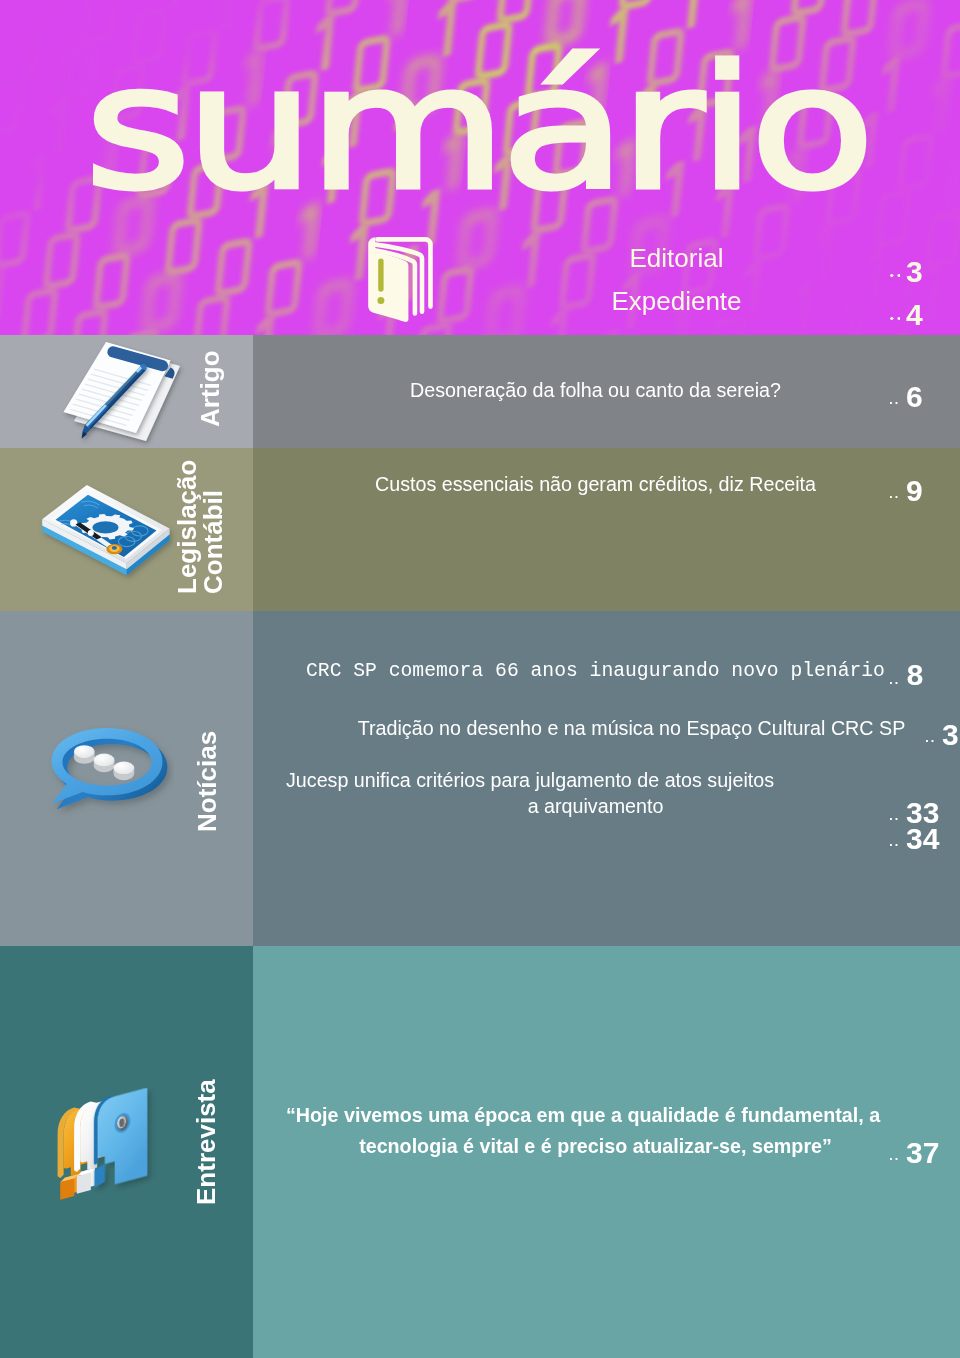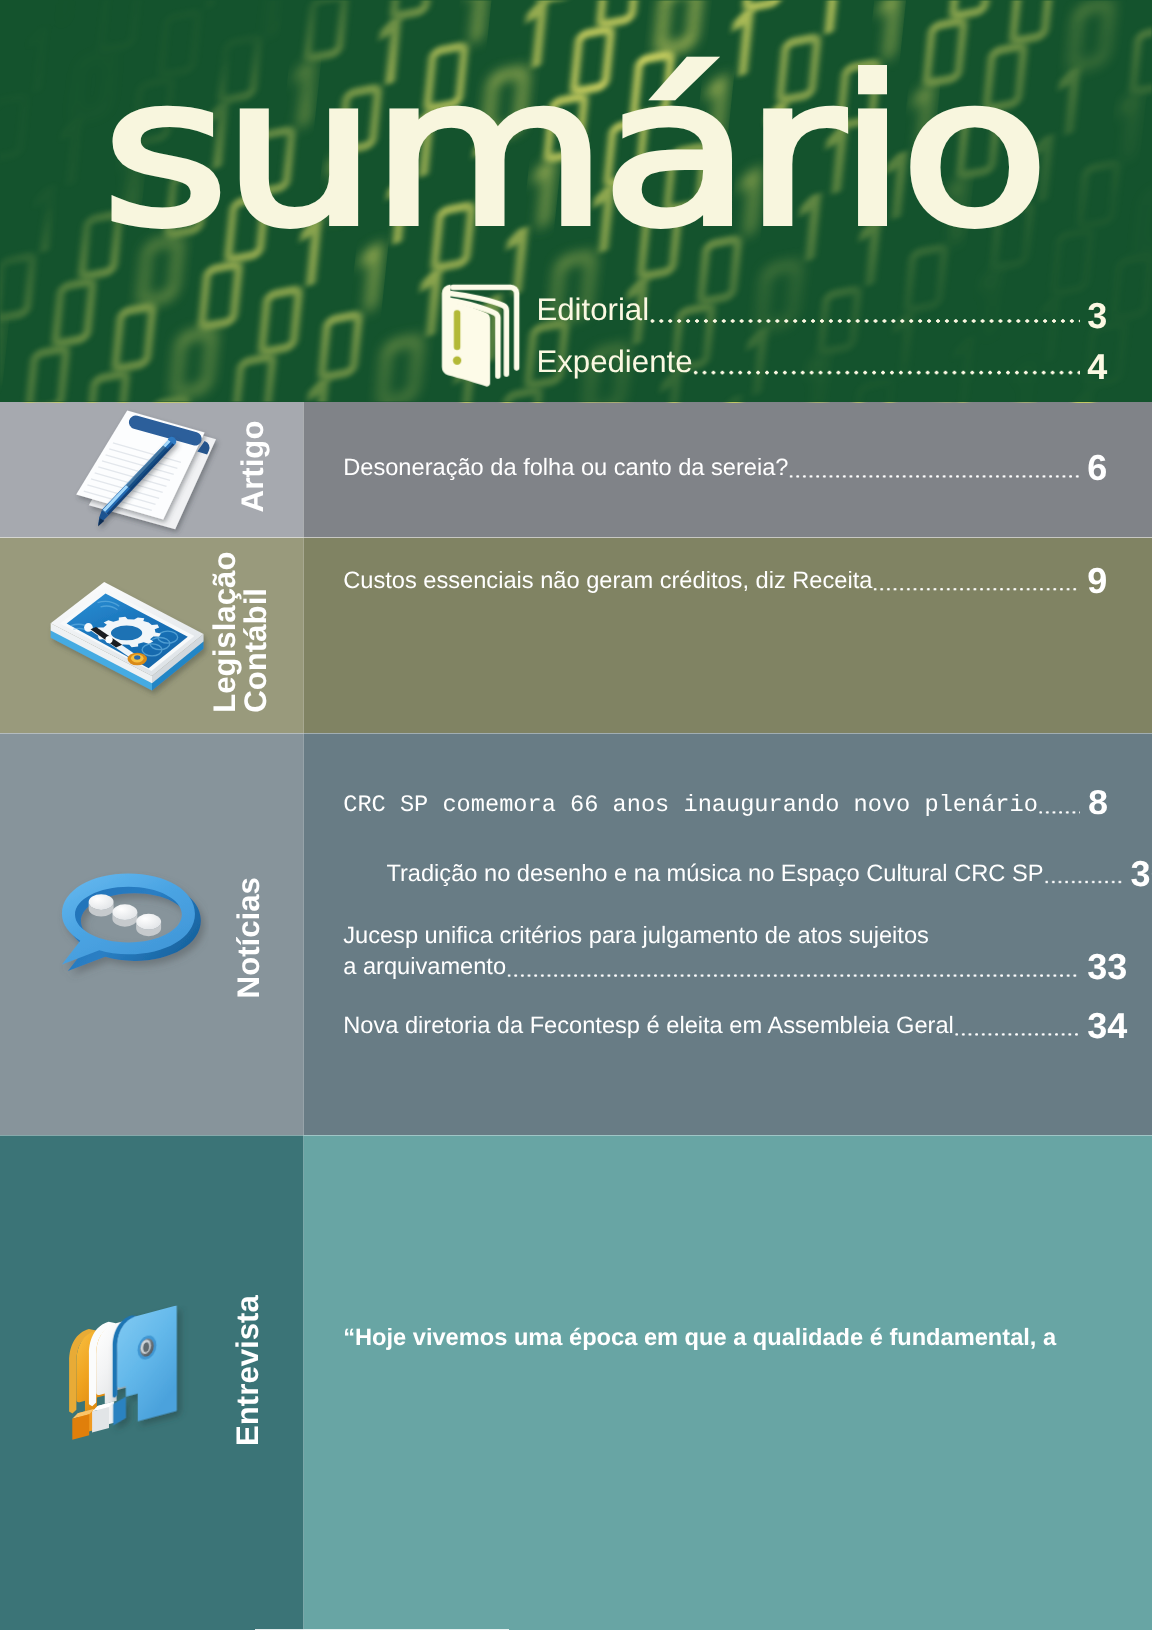--- a/index.html
+++ b/index.html
@@ -17,21 +17,21 @@
          transform:scaleX(1.19);transform-origin:left center;
          -webkit-text-stroke:5.0px #f8f6de;paint-order:stroke fill;letter-spacing:-4px;}
 
   .lefthalf{position:absolute;left:0;top:0;width:253px;height:100%;}
   .righthalf{position:absolute;left:253px;top:0;width:707px;height:100%;}
 
   .vlabel{position:absolute;color:#ffffff;font-weight:700;white-space:nowrap;
           transform-origin:left top;transform:rotate(-90deg);line-height:1.0;}
 
   .entry{position:absolute;white-space:nowrap;color:#ffffff;font-size:19.7px;
-         display:flex;align-items:center;}
+         display:flex;align-items:center;flex-direction:column;}
   .entry .dots{flex:1 1 auto;min-width:10px;align-self:flex-end;height:2.4px;
                margin-bottom:3.4px;margin-right:5px;margin-left:1px;
                background-image:radial-gradient(circle at 1.2px 1.2px, currentColor 1.05px, transparent 1.25px);
                background-size:5.55px 2.4px;background-repeat:repeat-x;}
   .num{font-weight:700;font-size:30px;line-height:1;flex:0 0 auto;
        position:absolute;left:620px;bottom:-4px;}
 
   
   .hdr{font-size:26px;color:#fbf8e2;width:459px;}
   .hdr .num{font-size:30px;left:459px;bottom:-5px;}
@@ -43,21 +43,21 @@
   .entry.bold{font-weight:700;}
   .vlabel.twoline{line-height:0.99;text-align:left;}
 
   .icon{position:absolute;}
 </style>
 </head>
 <body>
 
 <div class="page">
 
-  <div class="band" id="header" style="background: #14532d;">
+  <div class="band" id="header" style="background: #d946ef;">
     <svg class="pattern" width="960" height="335" viewBox="0 0 960 335">
       <defs>
         <filter id="bl1" x="-30%" y="-30%" width="160%" height="160%">
           <feGaussianBlur stdDeviation="2.2"></feGaussianBlur>
         </filter>
         <filter id="bl2" x="-30%" y="-30%" width="160%" height="160%">
           <feGaussianBlur stdDeviation="5"></feGaussianBlur>
         </filter>
         <linearGradient id="fadeL" x1="0" y1="0" x2="1" y2="0.42" gradientUnits="objectBoundingBox">
           <stop offset="0" stop-color="#fff" stop-opacity="0"></stop>
@@ -715,21 +715,20 @@
     </div>
     <div class="entry plain" style="left:286px;top:158px;width:619px;">
       <span>Jucesp unifica critérios para julgamento de atos sujeitos</span>
     </div>
     <div class="entry" style="left:286px;top:184px;width:619px;">
       <span>a arquivamento</span>
         <span class="dots"></span>
         <span class="num">33</span>
     </div>
     <div class="entry" style="left:286px;top:233px;width:619px;">
-      <span>Nova diretoria da Fecontesp é eleita em Assembleia Geral</span>
         <span class="dots"></span>
         <span class="num">34</span>
     </div>
   </div>
 
   <div class="band" id="sec-entrevista" style="top:946px;height:412px;">
     <div class="lefthalf" style="background: rgb(59, 116, 119);"></div>
     <div class="righthalf" style="background: rgb(104, 165, 164);"></div>
     <svg class="icon" style="left:51px;top:142px;width:110px;height:145px" viewBox="0 0 100 114">
       <defs>
@@ -788,15 +787,20 @@
         <ellipse cx="34" cy="32" rx="7.2" ry="8.8" fill="#3f97d3"></ellipse>
         <ellipse cx="34" cy="32" rx="5.2" ry="6.8" fill="url(#eyeG)"></ellipse>
         <ellipse cx="33.0" cy="31.2" rx="3.8" ry="5.2" fill="#cfd6db"></ellipse>
         <ellipse cx="33.4" cy="31.6" rx="2.4" ry="3.8" fill="#616a70"></ellipse>
       </g>
     </svg>
     <div class="vlabel" style="left:193px;top:259px;font-size:26px;">Entrevista</div>
     <div class="entry bold plain" style="left:286px;top:158px;width:619px;">
       <span>“Hoje vivemos uma época em que a qualidade é fundamental, a</span>
     </div>
+    <div class="entry bold" style="left:286px;top:189px;width:619px;">
+      <span>tecnologia é vital e é preciso atualizar-se, sempre”</span>
+        <span class="dots"></span>
+        <span class="num">37</span>
+    </div>
   </div>
 
 </div>
 
 </body></html>

